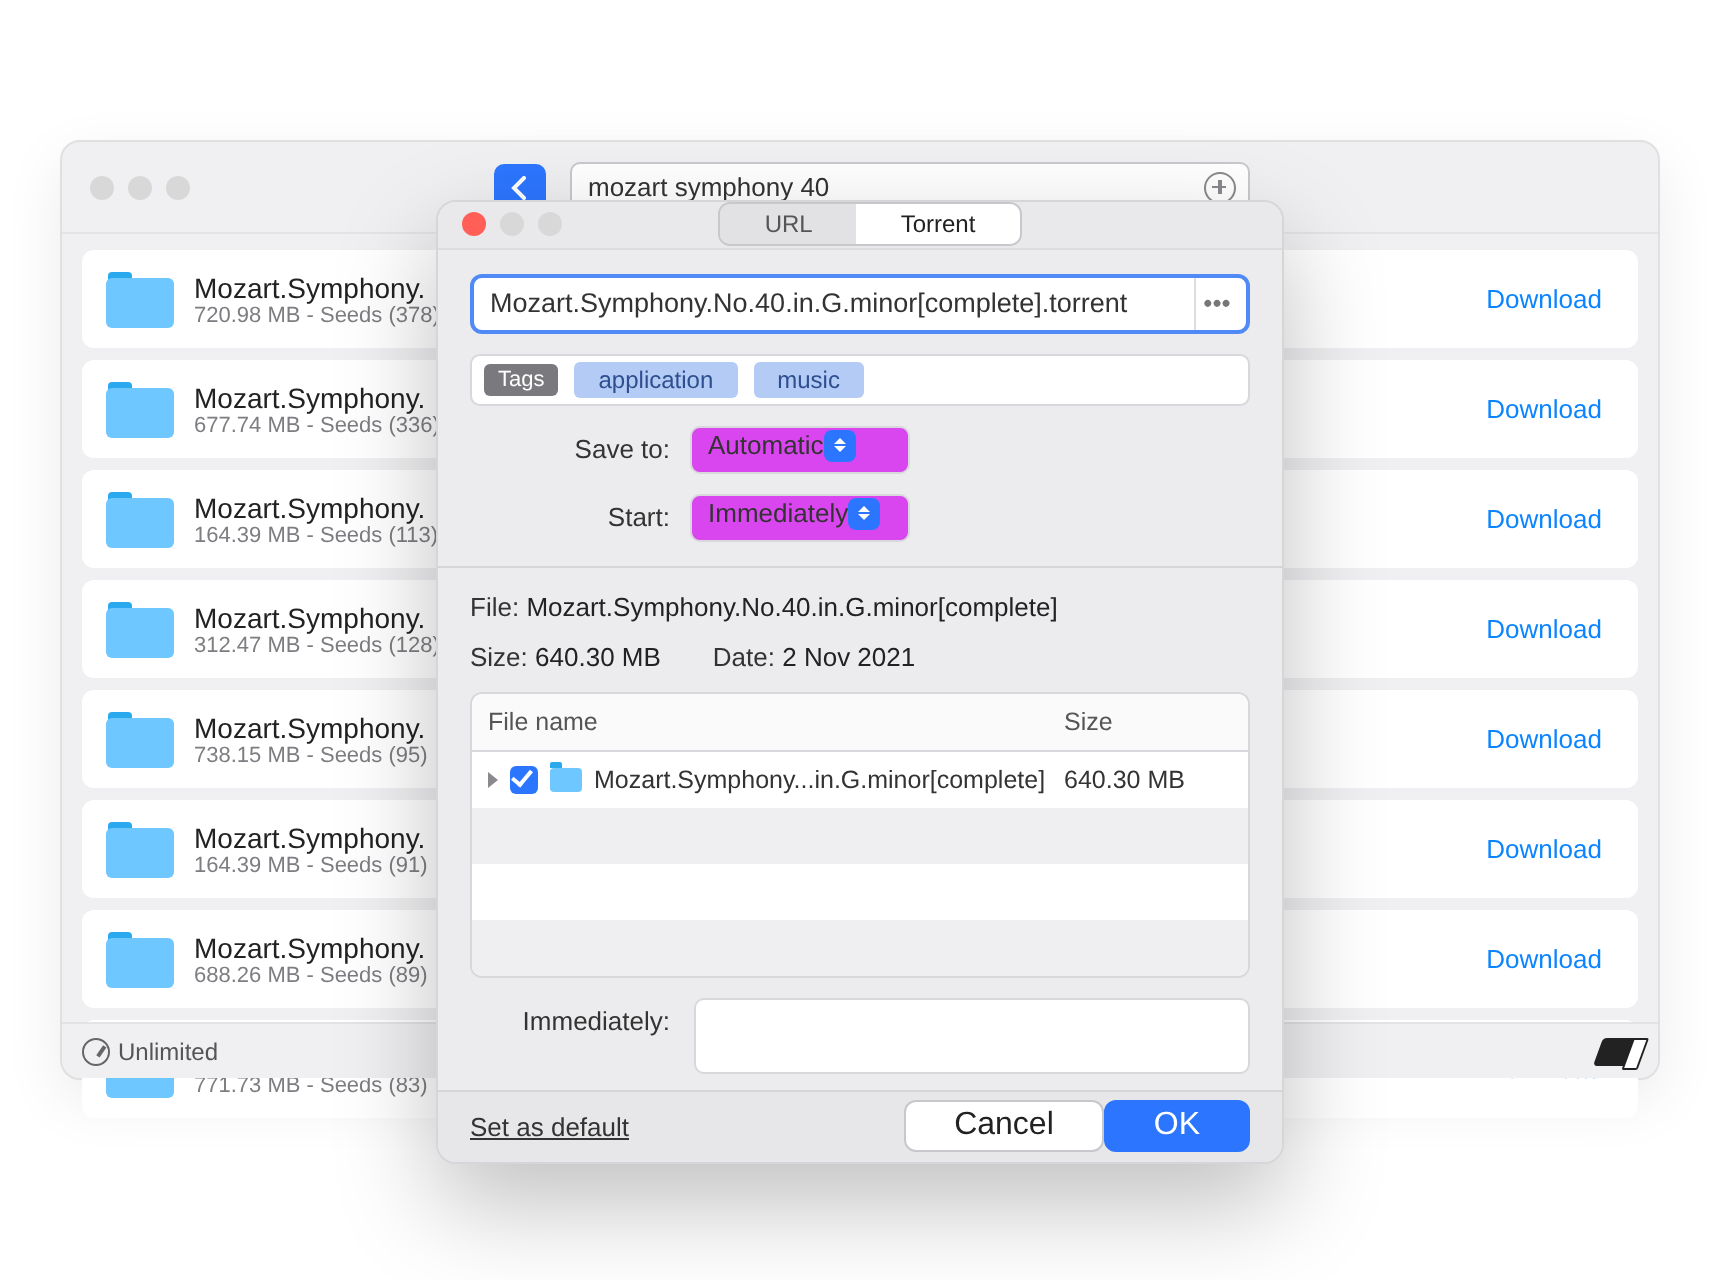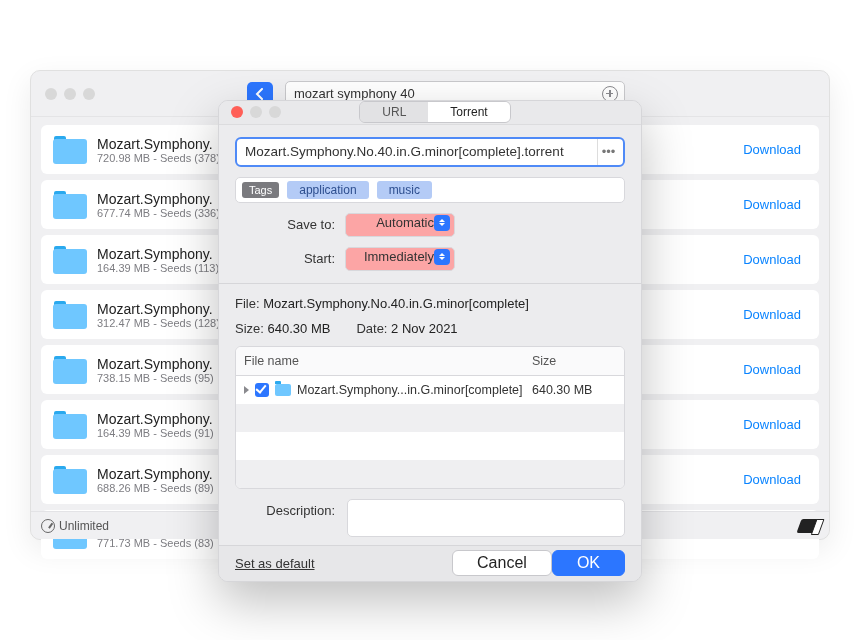--- a/index.html
+++ b/index.html
@@ -63,21 +63,21 @@
   .seg .active{background:#fff;color:#222;}
   .sheetbody{padding:12px 16px 8px 16px;display:flex;flex-direction:column;gap:10px;font-size:13px;color:#333;flex:1;}
   .urlbox{display:flex;align-items:center;border:2.5px solid #4f8af7;border-radius:6px;height:30px;background:#fff;padding:0 4px 0 8px;}
   .urlbox span.entry{flex:1;white-space:nowrap;overflow:hidden;font-size:13.5px;}
   .ell{width:22px;text-align:center;color:#777;border-left:1px solid #ddd;height:100%;display:flex;align-items:center;justify-content:center;}
   .tagsline{display:flex;align-items:center;gap:8px;height:26px;background:#fff;border:1px solid var(--border);border-radius:5px;padding:2px 6px;}
   .tagsbadge{background:#7a7a7e;color:#fff;font-size:11px;padding:2px 7px;border-radius:3px;}
   .tag{background:var(--tag-bg);color:var(--tag-txt);font-size:12px;padding:2px 12px;border-radius:3px;}
   .formrow{display:flex;align-items:center;gap:10px;}
   .formrow label{width:100px;text-align:right;color:#333;font-size:13px;}
-  .select{display:flex;align-items:center;background:#fca5a5;border:1px solid var(--border);border-radius:5px;height:24px;padding:0 4px 4px 8px;font-size:13px;min-width:110px;justify-content:flex-end;}
+  .select{display:flex;align-items:center;background:#d946ef;border:1px solid var(--border);border-radius:5px;height:24px;padding:0 4px 4px 8px;font-size:13px;min-width:110px;justify-content:flex-start;}
   .select .chev{width:16px;height:16px;background:var(--accent2);border-radius:4px;display:flex;flex-direction:column;align-items:center;justify-content:center;gap:1px;}
   .select .chev::before,.select .chev::after{content:"";width:0;height:0;border-left:3px solid transparent;border-right:3px solid transparent;}
   .select .chev::before{border-bottom:3px solid #fff;}
   .select .chev::after{border-top:3px solid #fff;}
   .hr{height:1px;background:#d6d6d9;margin:2px -16px;}
   .metarow{display:flex;gap:26px;font-size:13px;}
   .metarow b{font-weight:400;color:#222;}
   .filestable{border:1px solid var(--border);border-radius:6px;overflow:hidden;background:#fff;}
   .fthead,.ftrow{display:flex;align-items:center;height:26px;font-size:12.5px;padding:14px 8px;}
   .fthead{background:#fafafb;color:#555;border-bottom:1px solid var(--border);}
@@ -290,21 +290,21 @@
           <span>Mozart.Symphony...in.G.minor[complete]</span>
         </div>
         <div class="colsize">640.30 MB</div>
       </div>
       <div class="ftrow alt"></div>
       <div class="ftrow"></div>
       <div class="ftrow alt"></div>
     </div>
 
     <div class="descrow">
-      <label>Description:</label>
+      <label>Immediately:</label>
       <div class="descbox"></div>
     </div>
   </div>
 
   <div class="sheetfooter">
     <span class="linkish">Set as default</span>
     <span class="spacer"></span>
     <div class="btn">Cancel</div>
     <div class="btn primary">OK</div>
   </div>

